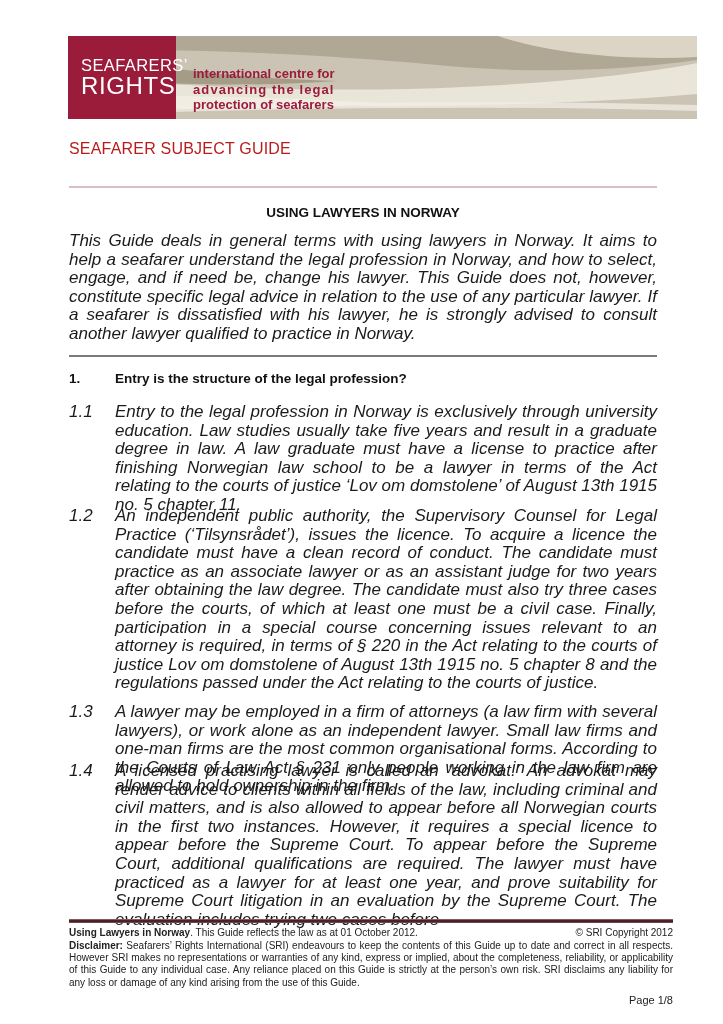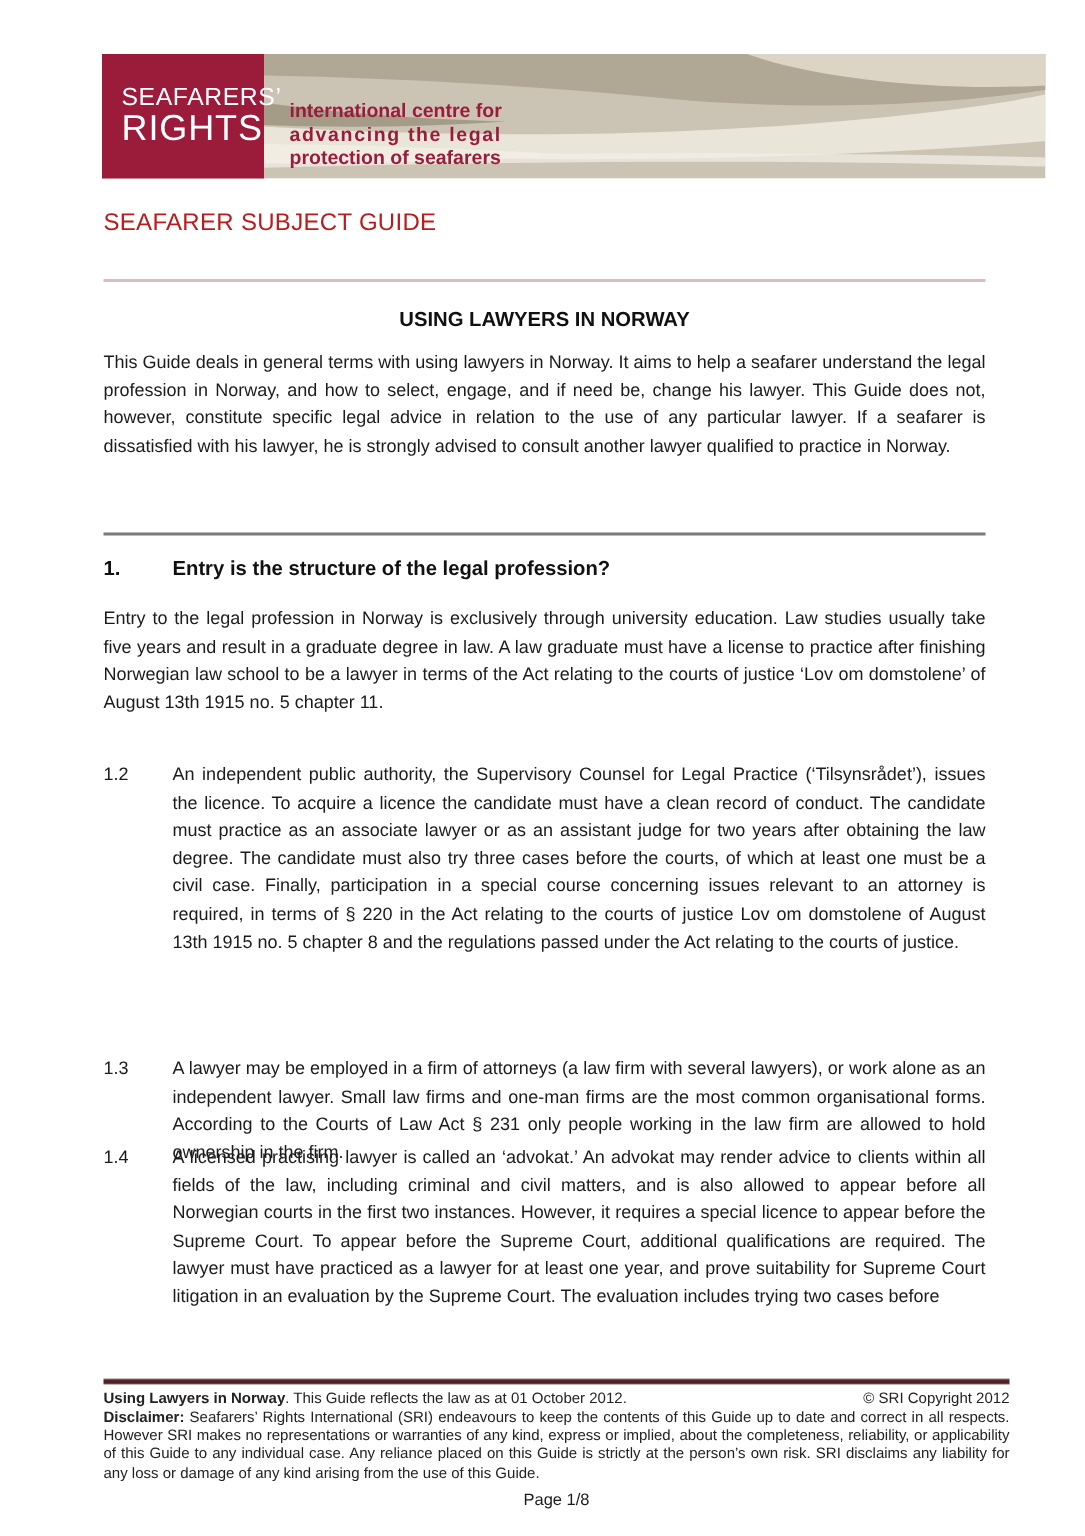--- a/index.html
+++ b/index.html
@@ -21,38 +21,38 @@
     position:absolute;left:108px;top:12px;height:100%;z-index:2;
     display:flex;flex-direction:column;justify-content:center;
     padding-left:17px;color:#9B1B3B;font-size:13px;line-height:15.5px;font-weight:600;
   }
   .tagline .tl:nth-child(2){letter-spacing:1.1px;text-align:right;}
   
   .col{position:absolute;left:69px;width:588px;}
   .doc-heading{top:140px;margin:0;font-size:16px;font-weight:400;letter-spacing:.2px;color:#b91c1c;}
   .rule-pink{top:186px;height:2px;background:#D9BEC2;}
   .doc-title{top:205px;margin:0;text-align:center;font-weight:700;font-size:13.5px;color:#111;}
-  .bodytext{font-size:12px;line-height:18.6px;text-align:justify;}
+  .bodytext{font-size:17px;line-height:18.6px;text-align:justify;font-style:italic;}
   .intro{top:232px;margin:0;}
   .rule-gray{top:355px;height:2px;background:#7a7a7a;}
   .section-head{top:371px;display:flex;font-weight:700;font-size:13.5px;color:#111;}
   .num-col{flex:0 0 46px;}
   .para{display:flex;}
   .para p{margin:0;flex:1;text-align:justify;}
   .p11{top:403px;}
   .p12{top:507px;}
   .p13{top:703px;justify-content:flex-end;}
   .p14{top:762px;}
   
   .footer{position:absolute;left:69px;top:919px;width:604px;font-size:10px;color:#222;}
   .footer-bar{height:4px;background:linear-gradient(to bottom,#9c7c80,#4e2127 35%,#4e2127 75%,#8d6b6f);margin-bottom:4px;}
   .fline1{display:flex;justify-content:space-between;line-height:12.5px;}
   .fbold{font-weight:700;}
   .fdisc{margin:0;line-height:12.4px;text-align:justify;}
-  .fpage{text-align:center;font-size:11px;margin-top:5px;color:#1b1b1b;}
+  .fpage{text-align:right;font-size:11px;margin-top:5px;color:#1b1b1b;}
 </style>
 </head>
 <body>
 
 <div class="page">
 
   <div class="banner">
     <svg class="swoosh" viewBox="0 0 629 83" preserveAspectRatio="none" aria-hidden="true">
       <rect width="629" height="83" fill="#CBC3B4"></rect>
       <path d="M0,0 H629 V24 C560,34 470,38 380,30 C280,20 140,12 0,14 Z" fill="#B0A795"></path>
@@ -81,20 +81,21 @@
   <p class="col bodytext intro">This Guide deals in general terms with using lawyers in Norway. It aims to help a seafarer understand the legal profession in Norway, and how to select, engage, and if need be, change his lawyer.  This Guide does not, however, constitute specific legal advice in relation to the use of any particular lawyer. If a seafarer is dissatisfied with his lawyer, he is strongly advised to consult another lawyer qualified to practice in Norway.</p>
 
   <div class="col rule-gray"></div>
 
   <div class="col section-head">
     <span class="num-col">1.</span>
     <span>Entry is the structure of the legal profession?</span>
   </div>
 
   <div class="col bodytext para p11">
+    <span class="num-col">1.1</span>
     <p>Entry to the legal profession in Norway is exclusively through university education. Law studies usually take five years and result in a graduate degree in law. A law graduate must have a license to practice after finishing Norwegian law school to be a lawyer in terms of the  Act relating to the courts of justice ‘Lov om domstolene’ of August 13th 1915 no. 5 chapter 11.</p>
   </div>
 
   <div class="col bodytext para p12">
     <span class="num-col">1.2</span>
     <p>An independent public authority, the Supervisory Counsel for Legal Practice (‘Tilsynsrådet’), issues the licence. To acquire a licence the candidate must have a clean record of conduct. The candidate must practice as an associate lawyer or as an assistant judge for two years after obtaining the law degree. The candidate must also try three cases before the courts, of which at least one must be a civil case. Finally, participation in a special course concerning issues relevant to an attorney is required, in terms of § 220 in the Act relating to the courts of justice Lov om domstolene of August 13th 1915 no. 5 chapter 8 and the regulations passed under the Act relating to the courts of justice.</p>
   </div>
 
   <div class="col bodytext para p13">
     <span class="num-col">1.3</span>

